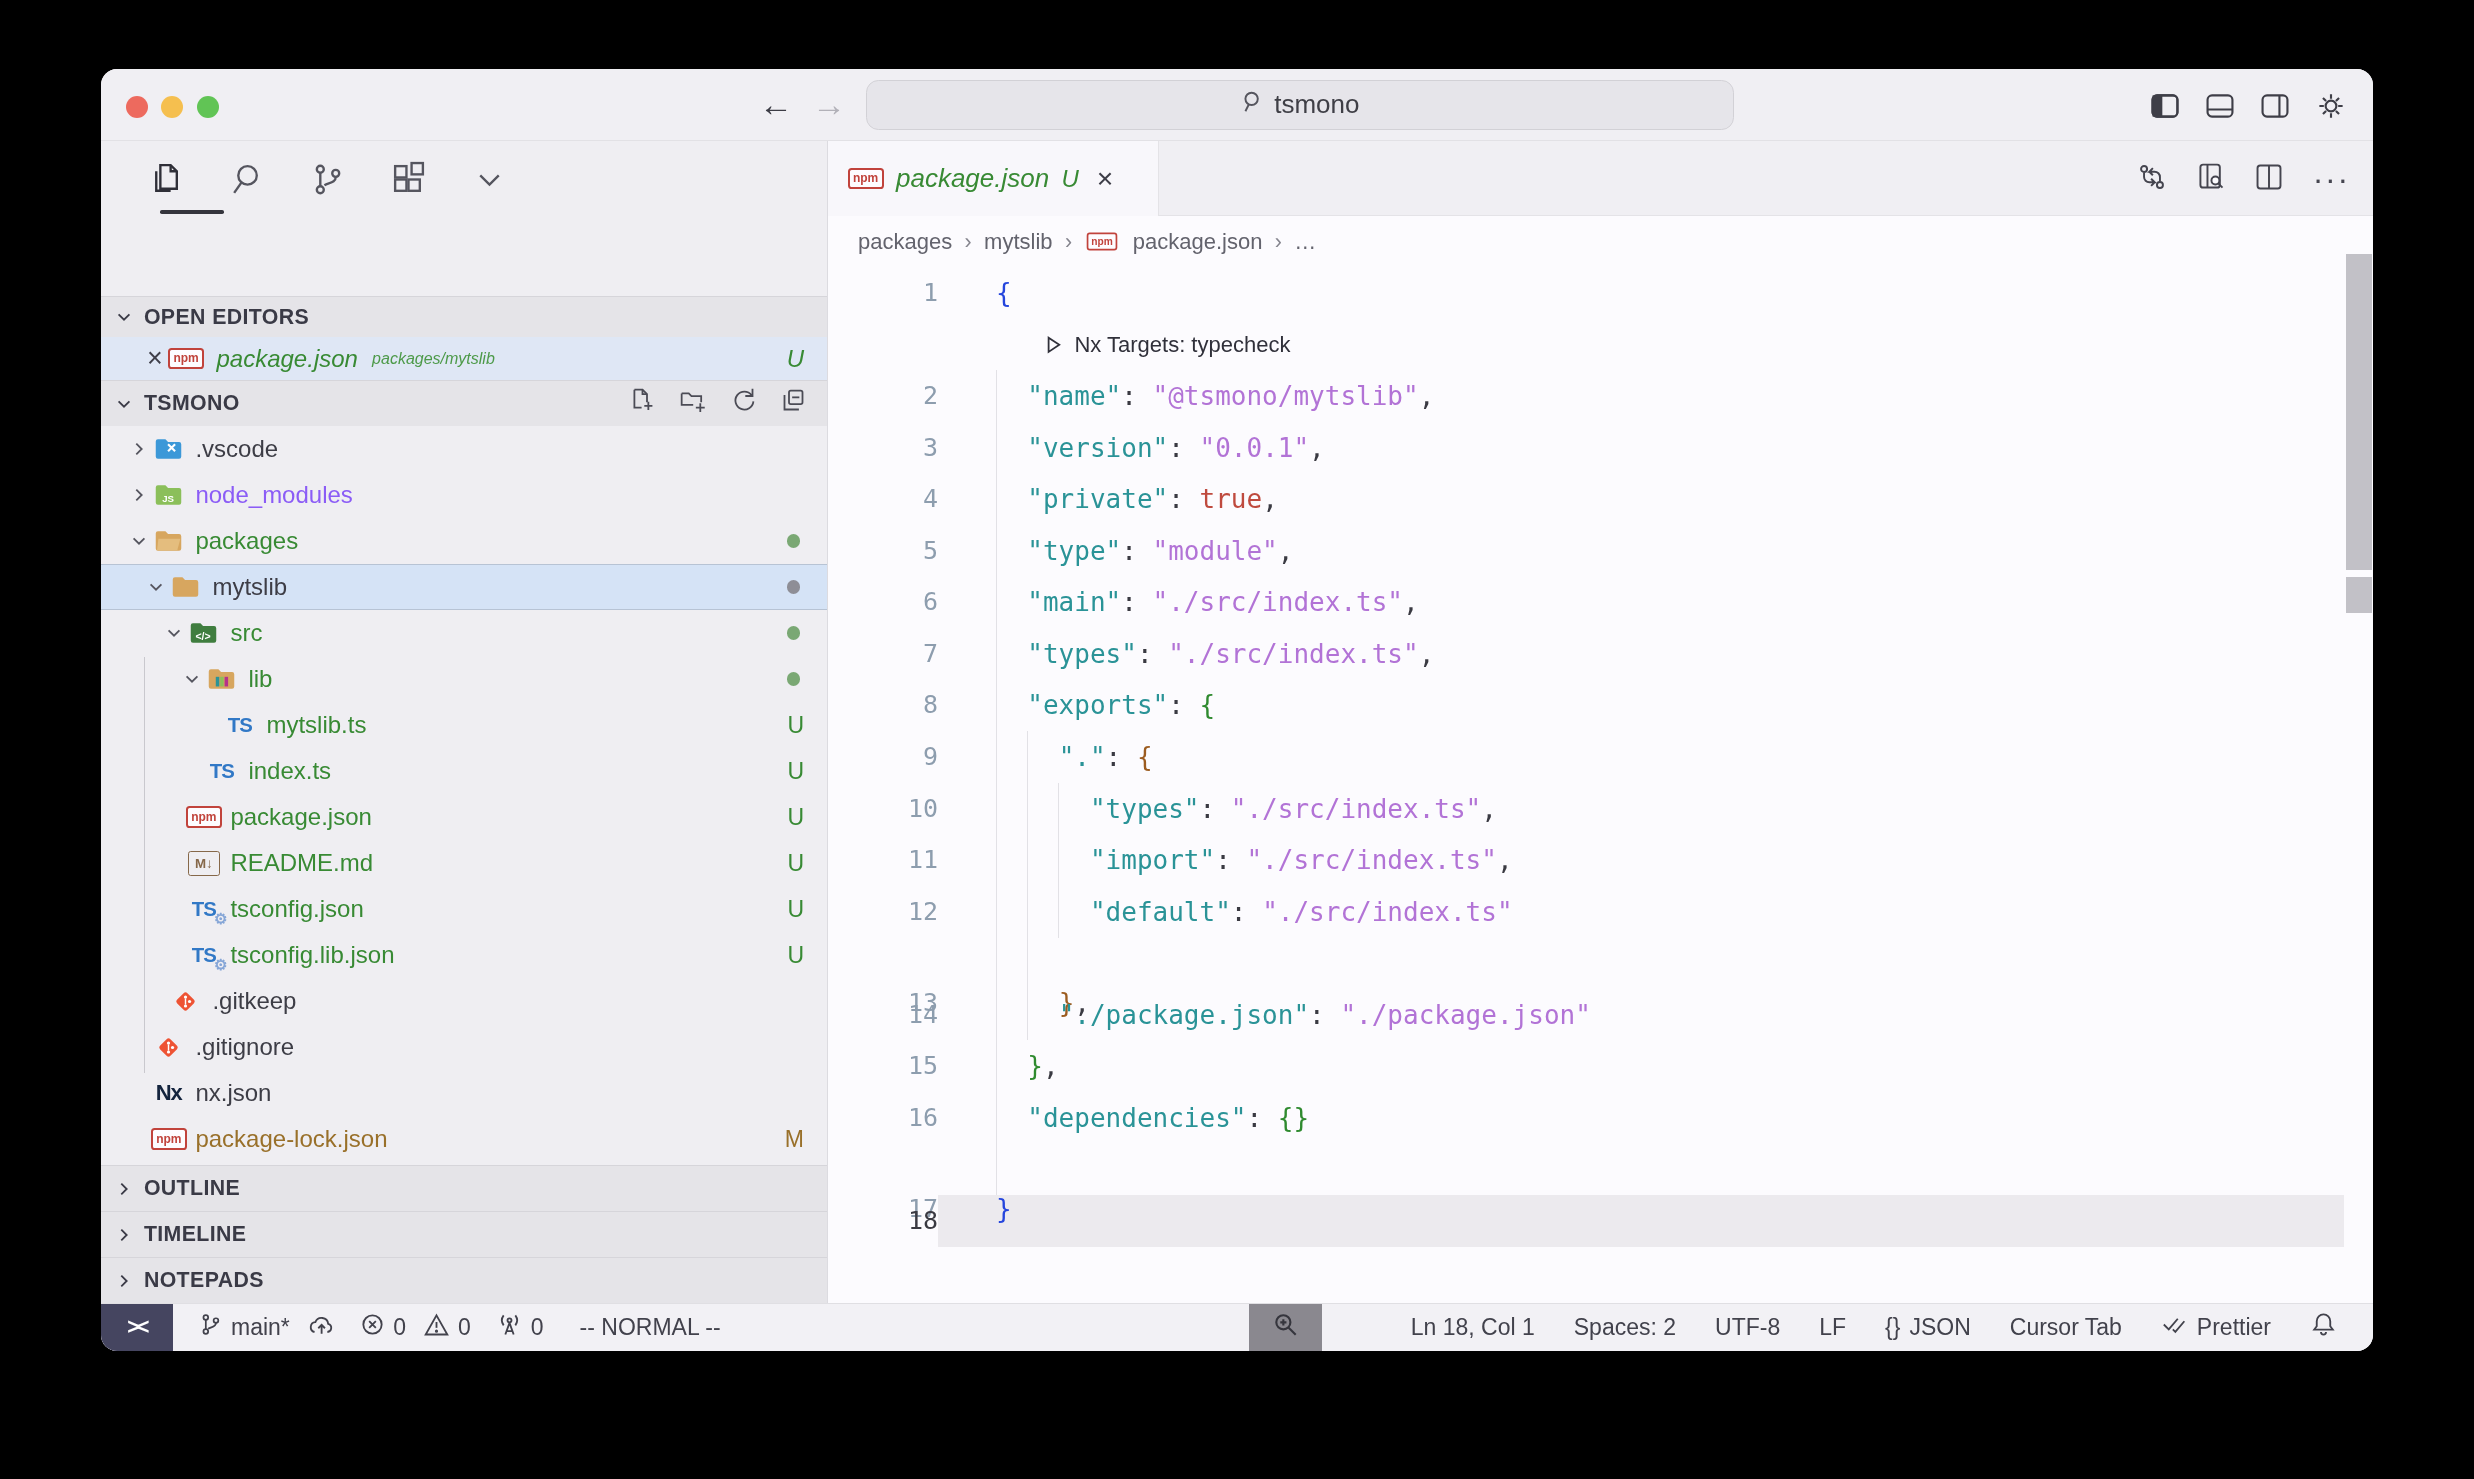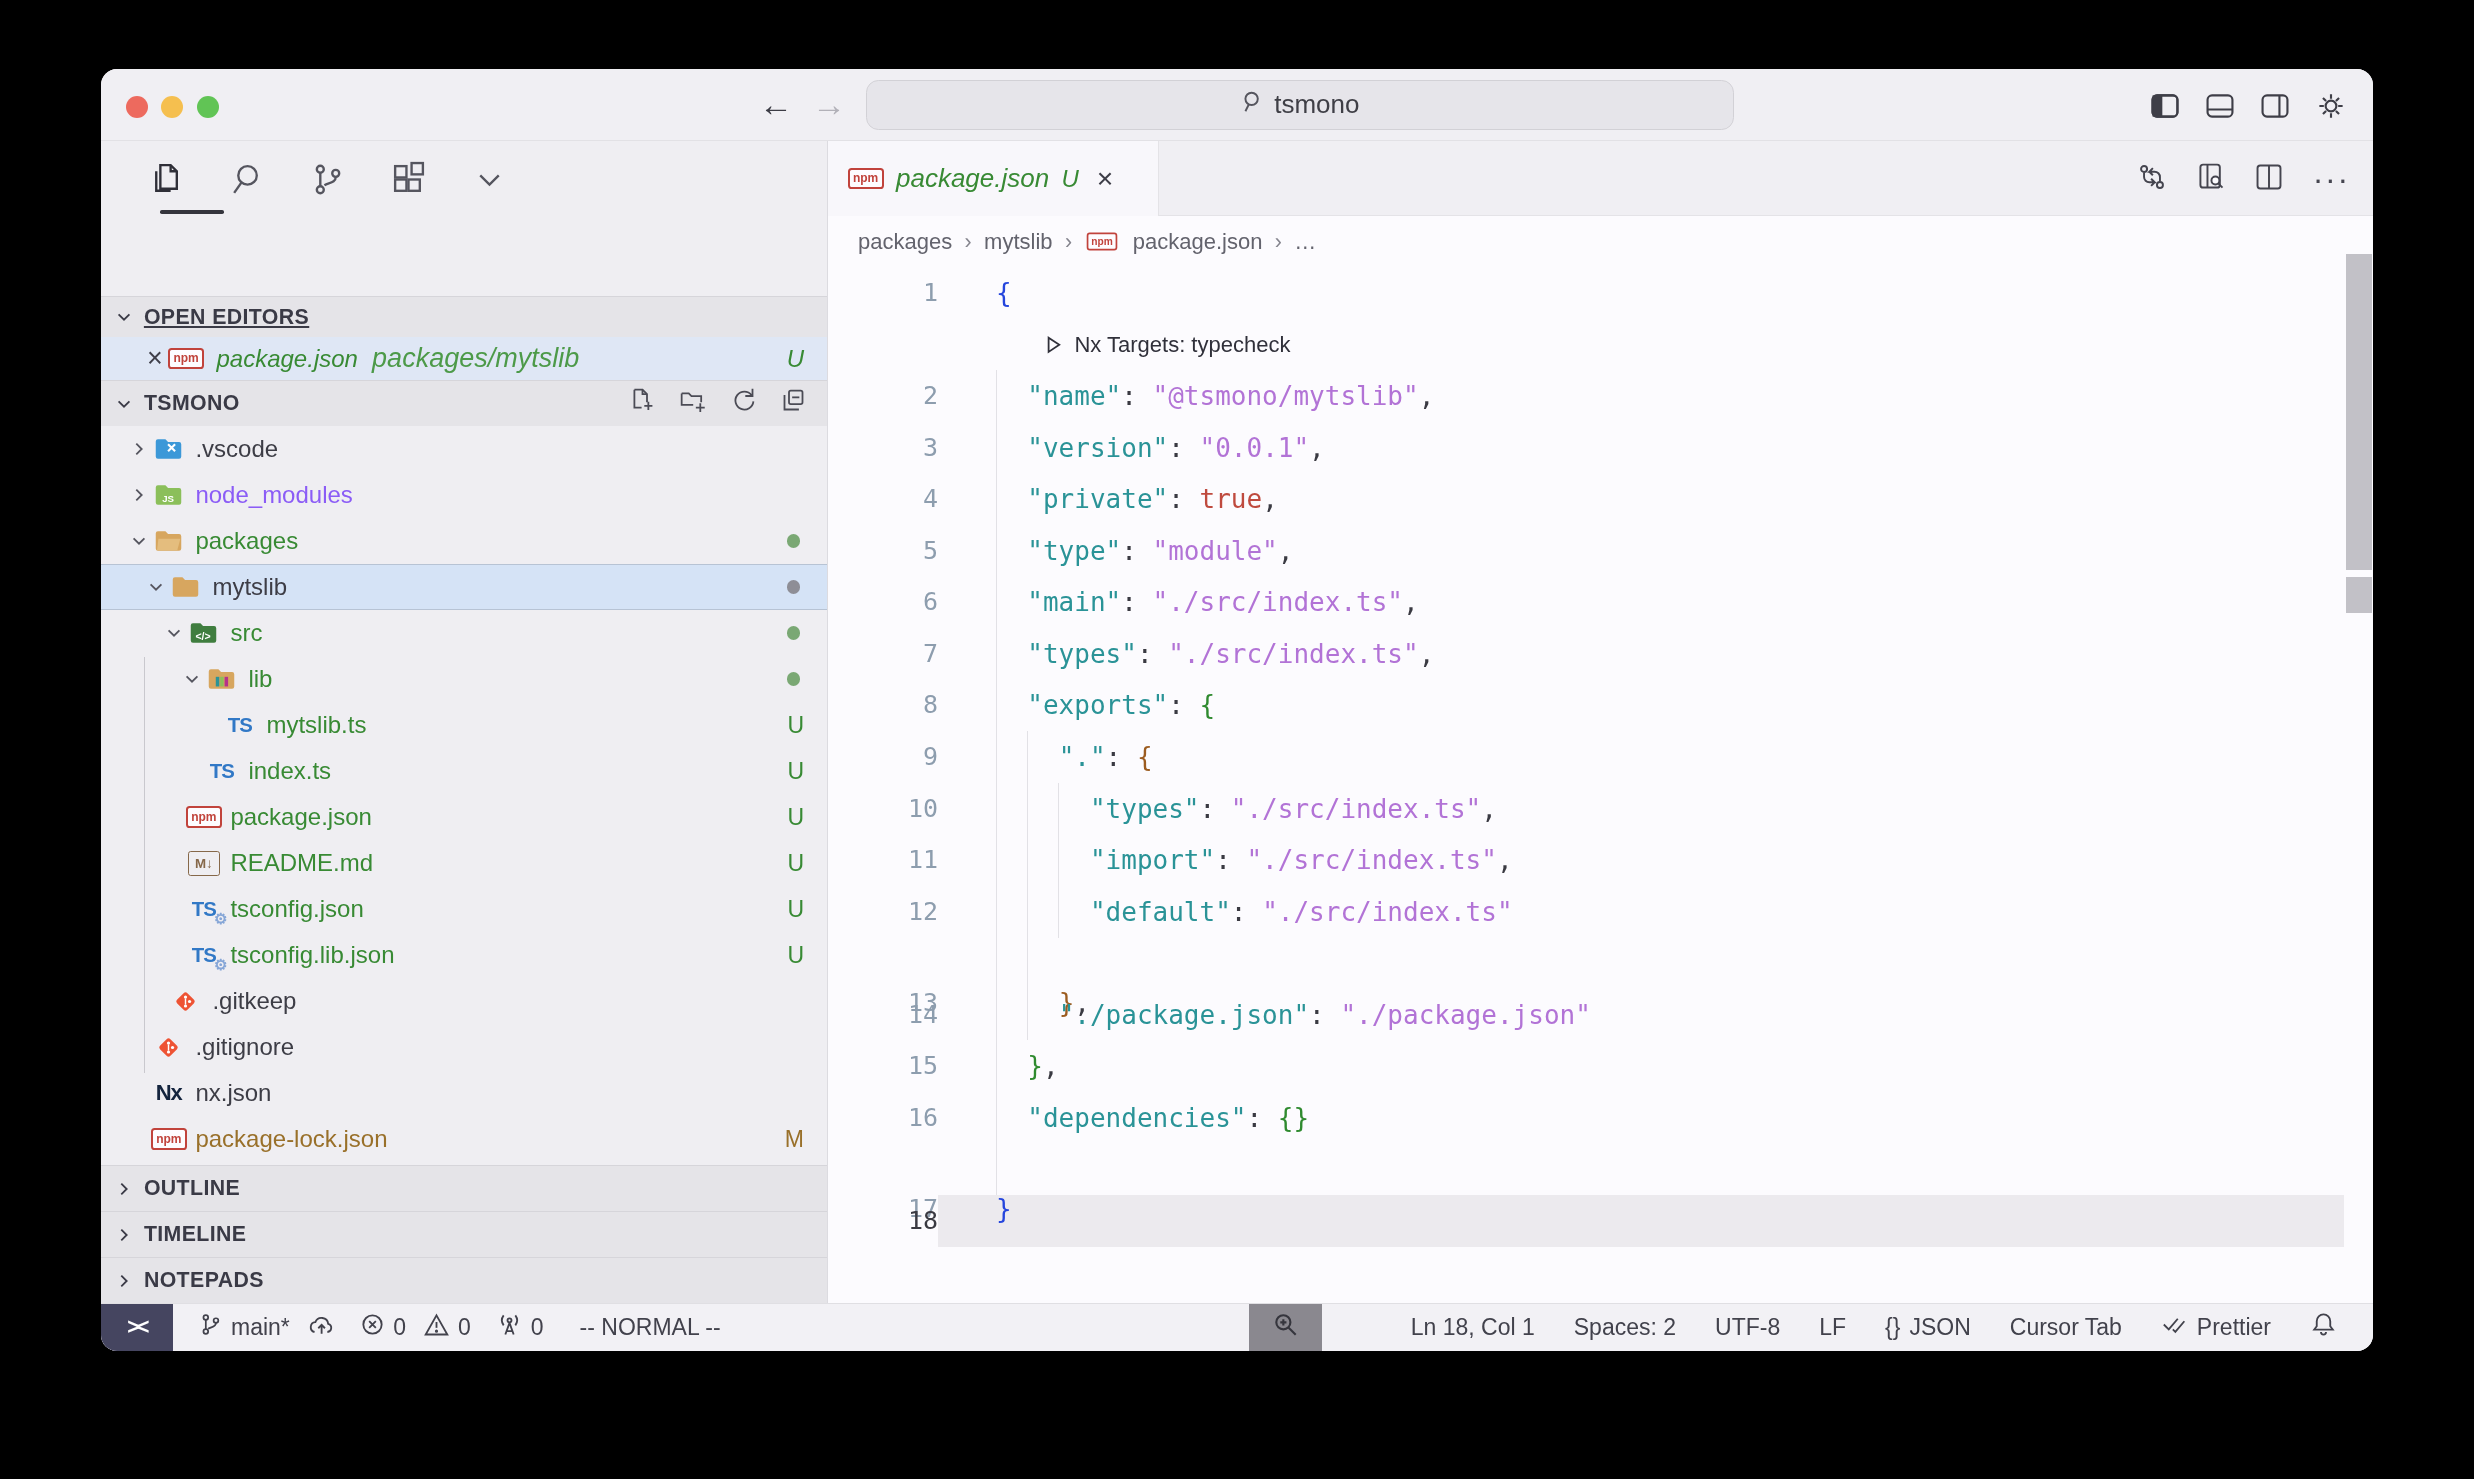--- a/index.html
+++ b/index.html
@@ -27,21 +27,21 @@
   .activity{position:absolute;left:0;top:0;width:100%;height:155px;}
   .activity .icons{position:absolute;left:46px;top:19.6px;display:flex;gap:44px;align-items:center;}
   .act-underline{position:absolute;left:59px;top:69px;width:64px;height:3.6px;background:#35353d;border-radius:1.8px;}
   .sec-header{position:relative;display:flex;align-items:center;height:41px;background:#e5e4e8;
     border-top:0.9px solid #d6d5da;color:#3a3a46;font-weight:bold;font-size:21.3px;letter-spacing:0.4px;padding-left:14.2px;box-sizing:border-box;}
   .sec-header .chev{margin-right:10.7px;display:flex;}
   .sec-header.tall{height:46px;}
   .hdr-actions{position:absolute;right:19.6px;top:0;height:100%;display:flex;gap:23px;align-items:center;}
   .oe-item{height:43px;background:#dfe7f5;display:flex;align-items:center;padding-left:46px;position:relative;}
   .oe-name{font-style:italic;color:#388a34;font-size:24px;margin-left:12.4px;}
-  .oe-desc{font-style:italic;color:#4d9a49;font-size:27px;margin-left:14.2px;}
+  .oe-desc{font-style:italic;color:#4d9a49;font-size:16px;margin-left:14.2px;}
   .oe-u{position:absolute;right:23px;font-style:italic;color:#388a34;font-size:24px;}
   .oe-close{color:#3f3f49;font-size:27px;line-height:27px;margin-right:5.3px;}
   .tree{position:absolute;left:0;top:213px;width:100%;}
   .trow{height:46px;display:flex;align-items:center;position:relative;box-sizing:border-box;}
   .trow.selected{background:#d5e3f6;border-top:0.9px solid #b7c3d4;border-bottom:0.9px solid #b7c3d4;}
   .t-chev{width:21.3px;display:flex;justify-content:center;flex:none;}
   .t-spacer{width:21.3px;flex:none;}
   .t-icon{width:39px;display:flex;justify-content:center;align-items:center;flex:none;}
   .t-label{font-size:24px;color:#3d3d46;margin-left:7.1px;white-space:nowrap;}
   .t-label.green{color:#388a34;}
@@ -190,21 +190,21 @@
             <span>
               <svg width="37" height="37" viewBox="0 0 36 36" fill="none" stroke="#55555f" stroke-width="2.3">
                 <path d="M9 14 l9 9 9 -9"></path>
                 </svg>
             </span>
           </div>
           <div class="act-underline"></div>
         </div>
 
         <div style="position:absolute;left:0;top:155px;width:100%;">
-          <div class="sec-header" style="height:41px;text-decoration:underline;">
+          <div class="sec-header" style="height:41px;">
             <span class="chev">
               <svg width="18" height="18" viewBox="0 0 20 20" fill="none" stroke="#3a3a46" stroke-width="2">
                   <path d="M4 7 l6 6 6-6"></path>
                 </svg>
             </span>
             <span>OPEN EDITORS</span>
           </div>
           <div class="oe-item">
             <span class="oe-close">×</span>
             <span class="ic-npm">npm</span>

